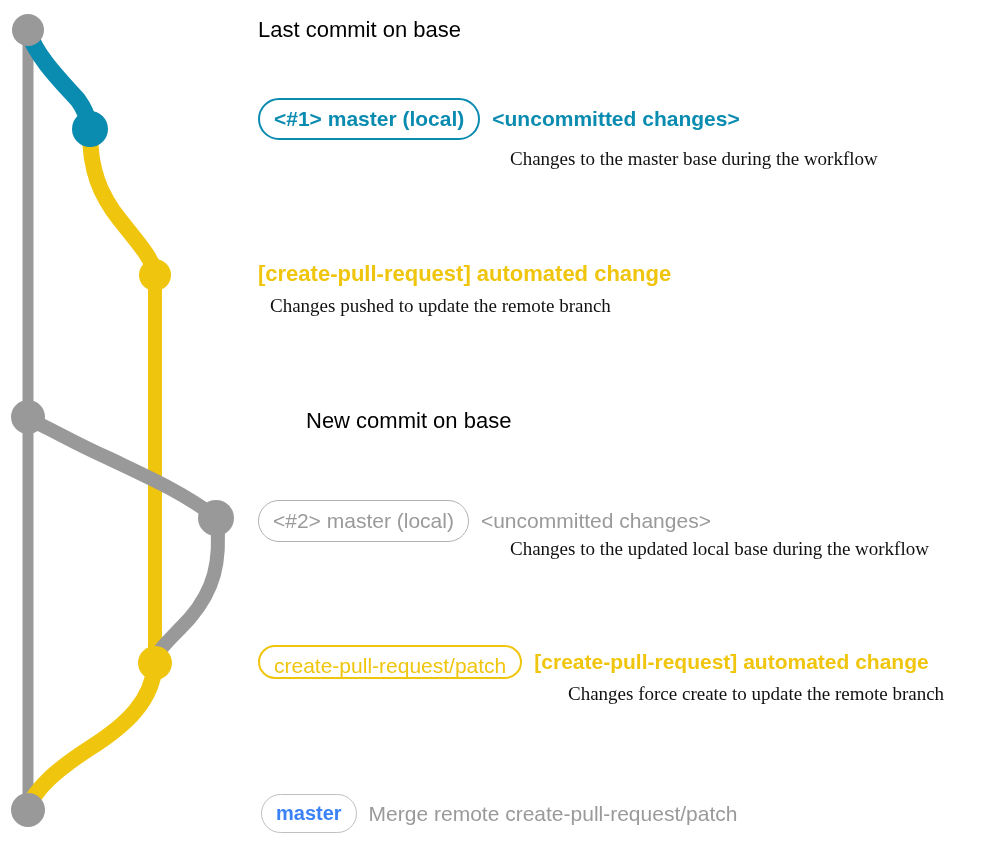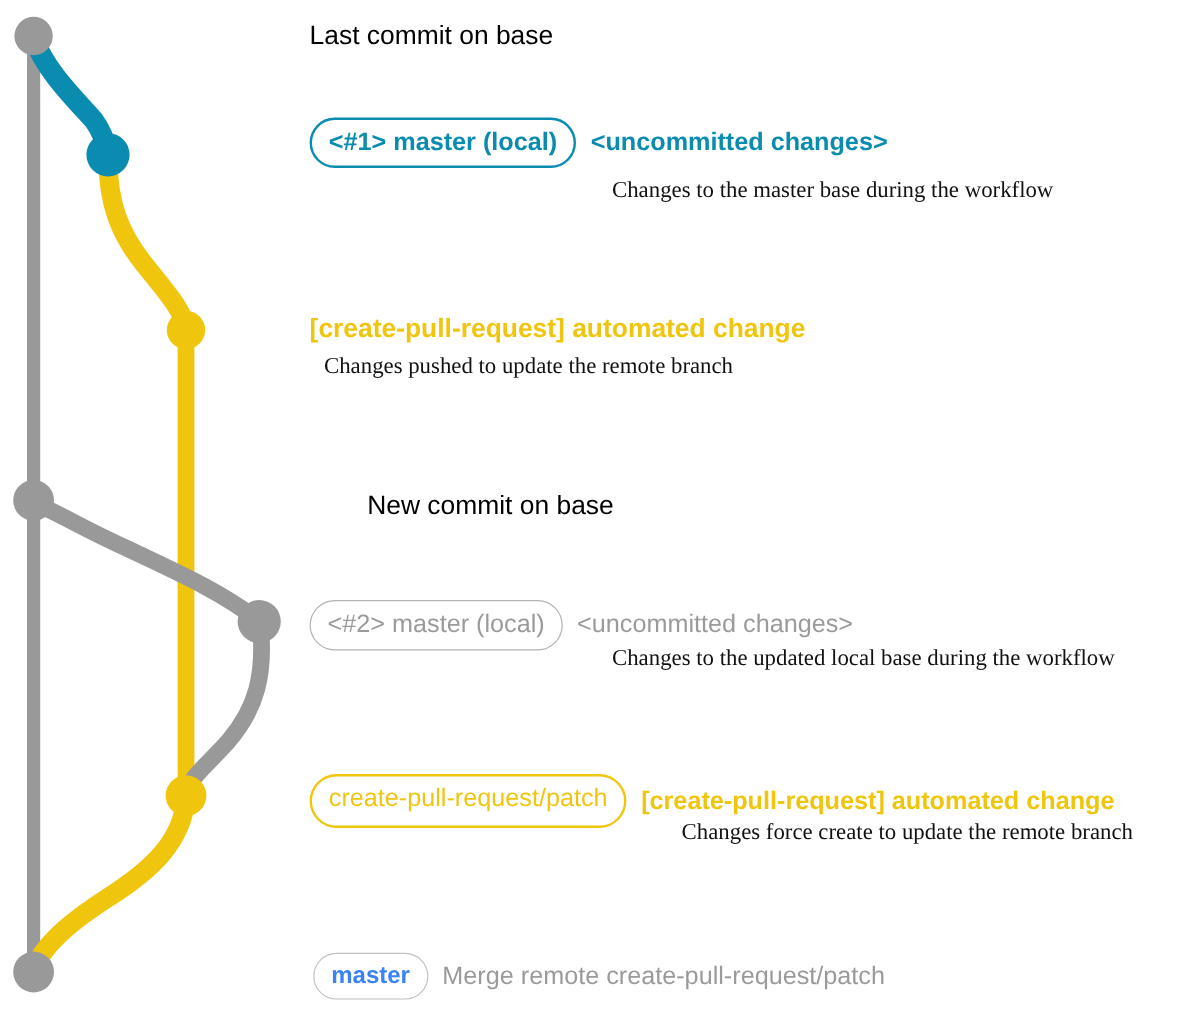--- a/index.html
+++ b/index.html
@@ -57,21 +57,21 @@
     font-weight: normal;
     font-size: 21px;
     padding: 9px 14px 10px 14px;
   }
   
   .badge-yellow {
     border: 2px solid #f0c50e;
     color: #f0c50e;
     font-weight: normal;
     font-size: 21px;
-    padding: 8px 14px 12px 14px;
+    padding: 8px 14px 1px 14px;
   }
   .badge-gray-sm {
     border: 1.6px solid #c0c0c0;
     color: #3b82f6;
     font-weight: bold;
     font-size: 20px;
     padding: 8px 14px 9px 14px;
   }
 
   .msg {

